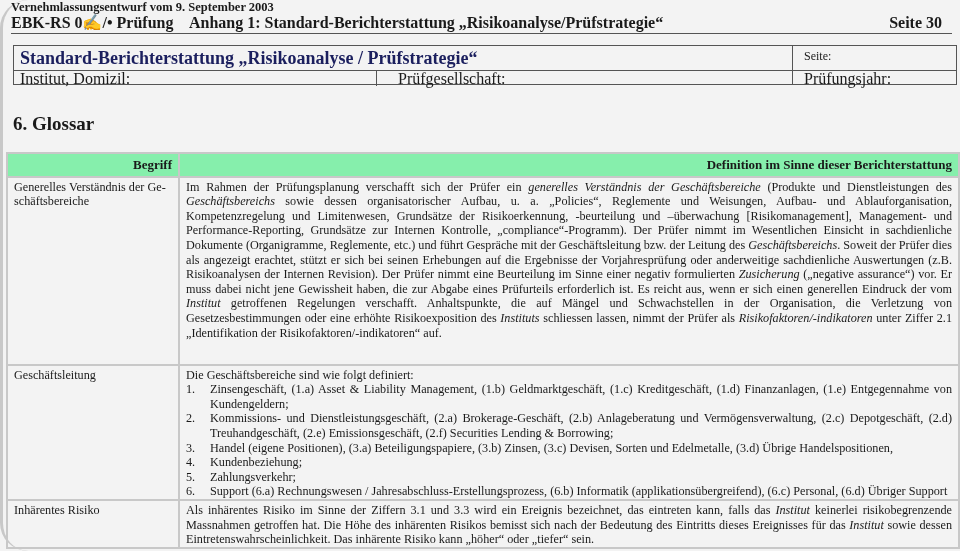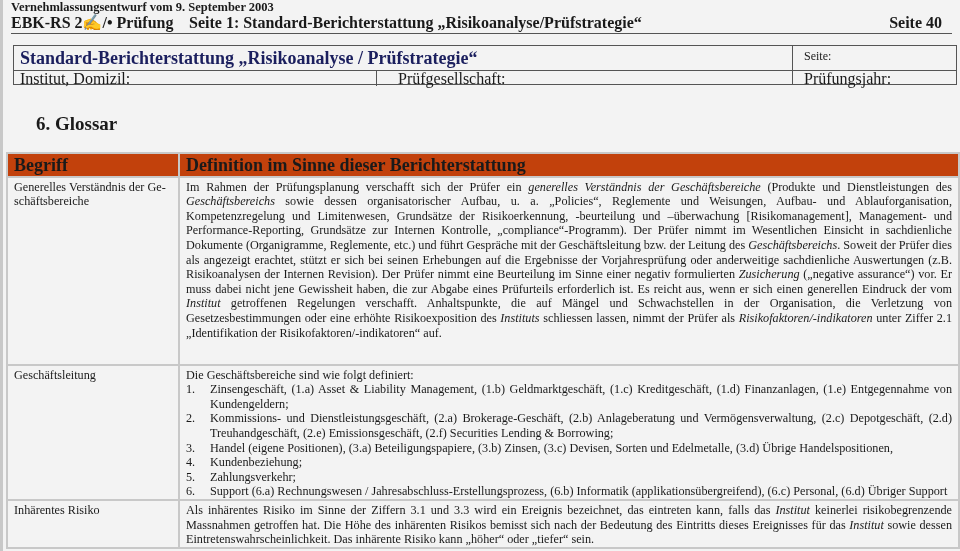--- a/index.html
+++ b/index.html
@@ -7,20 +7,21 @@
     width: 960px; height: 551px; overflow: hidden;
     background: #f3f3f3;
     font-family: "Liberation Serif", "DejaVu Serif", serif;
     color: #1a1a1a;
     position: relative;
   }
   .page {
     position: absolute; left: 0; top: 0; width: 960px; height: 551px;
     border-left: 3px solid #c8c8c8;
     box-sizing: border-box;
+    border-radius: 28px;
   }
   .draft-line {
     position: absolute; left: 8px; top: 0px;
     font-size: 12.5px; font-weight: bold; line-height: 14px;
   }
   .header-line {
     position: absolute; left: 8px; right: 8px; top: 13px; height: 20px;
     border-bottom: 1.5px solid #555;
     font-size: 16px; font-weight: bold; line-height: 20px;
   }
@@ -41,54 +42,55 @@
     border-top: 1px solid #555;
   }
   .form-cell {
     position: absolute; top: 0; font-size: 16px; line-height: 15px;
   }
   .vsep { position: absolute; top: 0; bottom: 0; border-left: 1px solid #555; }
   .form-seite { position: absolute; left: 790px; top: 3px; font-size: 12px; text-align: center; }
 
   .section-title {
     position: absolute; left: 10px; top: 113px;
-    font-size: 19px; font-weight: bold; line-height: 22px; margin-left: 23px;
+    font-size: 19px; font-weight: bold; line-height: 22px;
   }
 
   table.glossary {
     position: absolute; left: 3px; top: 152px; width: 954px;
     border-collapse: collapse; table-layout: fixed;
     font-size: 12.2px; line-height: 14.6px;
   }
   table.glossary td, table.glossary th {
     border: 2px solid #c8c8c8; vertical-align: top;
     padding: 2px 6px 0 6px; text-align: left;
   }
   table.glossary th {
-    background: #c2410c; font-weight: bold; font-size: 18px;
+    background: #86efac; font-weight: bold; font-size: 13px;
     padding: 4px 6px 3px 6px;
+    text-align: right;
   }
   .col1 { width: 172px; }
   .def p { margin: 0; text-align: justify; }
   .def i { }
   ol.bereiche { margin: 0; padding: 0; list-style: none; }
   ol.bereiche li { position: relative; padding-left: 24px; text-align: justify; }
   ol.bereiche li .num { position: absolute; left: 0; top: 0; }
 </style>
 </head>
 <body>
 
 <div class="page">
 
   <div class="draft-line">Vernehmlassungsentwurf vom 9. September 2003</div>
 
   <div class="header-line">
-    <span class="left">EBK-RS 2✍/• Prüfung</span>
-    <span class="mid">Seite 1: Standard-Berichterstattung „Risikoanalyse/Prüfstrategie“</span>
-    <span class="right">Seite 40</span>
+    <span class="left">EBK-RS 0✍/• Prüfung</span>
+    <span class="mid">Anhang 1: Standard-Berichterstattung „Risikoanalyse/Prüfstrategie“</span>
+    <span class="right">Seite 30</span>
   </div>
 
   <div class="form-box">
     <div class="form-title">Standard-Berichterstattung „Risikoanalyse / Prüfstrategie“</div>
     <div class="vsep" style="left:778px;"></div>
     <div class="form-seite">Seite:</div>
     <div class="form-row2">
       <span class="form-cell" style="left:6px;">Institut, Domizil:</span>
       <div class="vsep" style="left:362px;"></div>
       <span class="form-cell" style="left:370px;margin-left:14px;">Prüfgesellschaft:</span>

